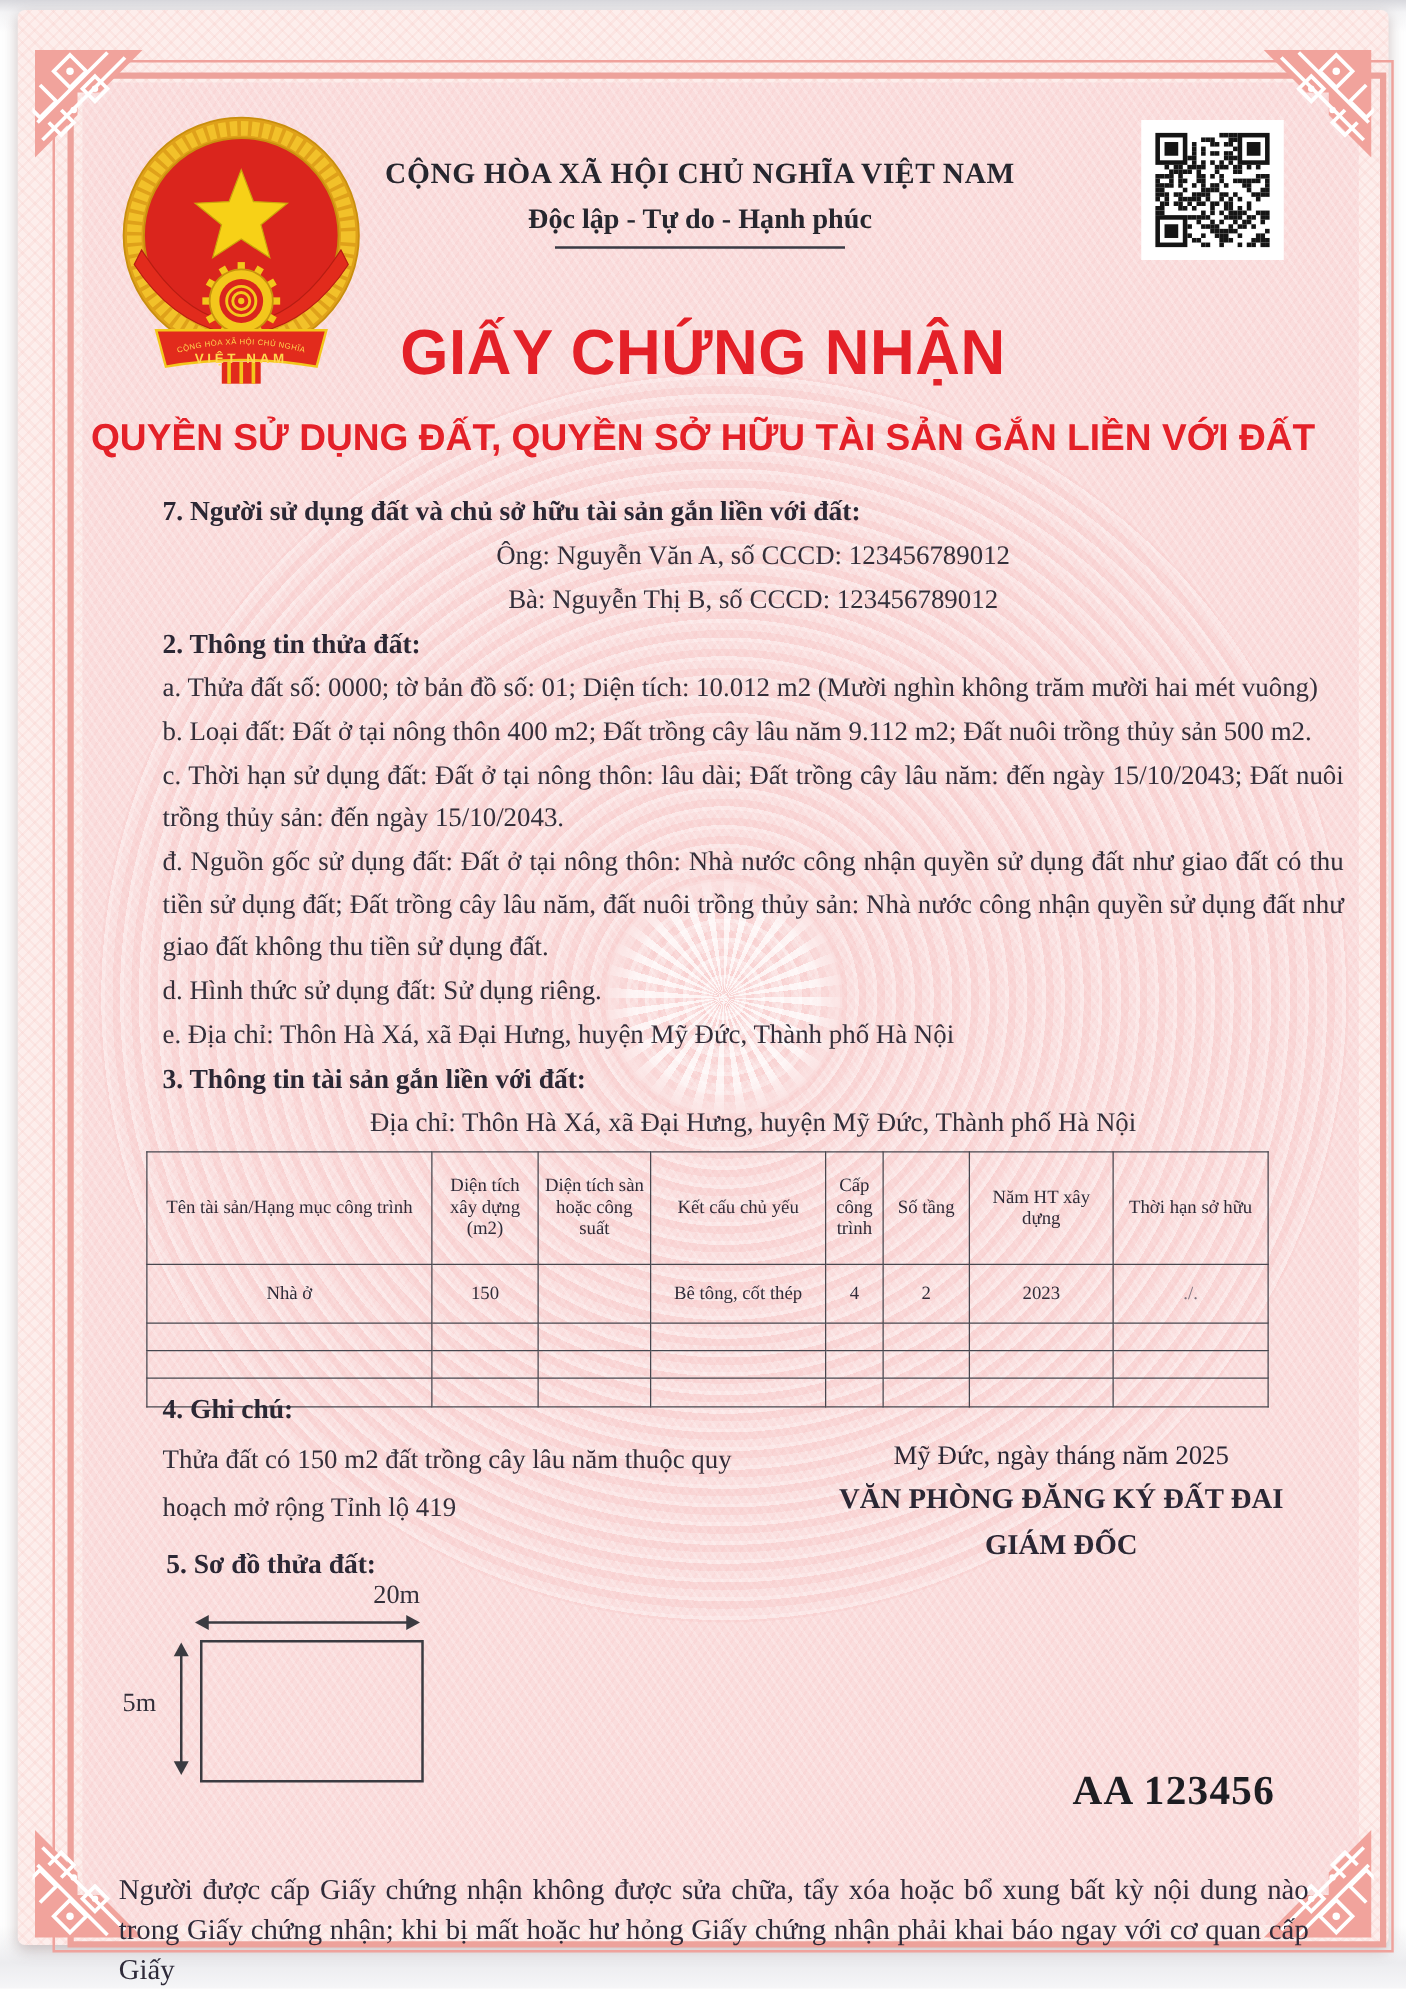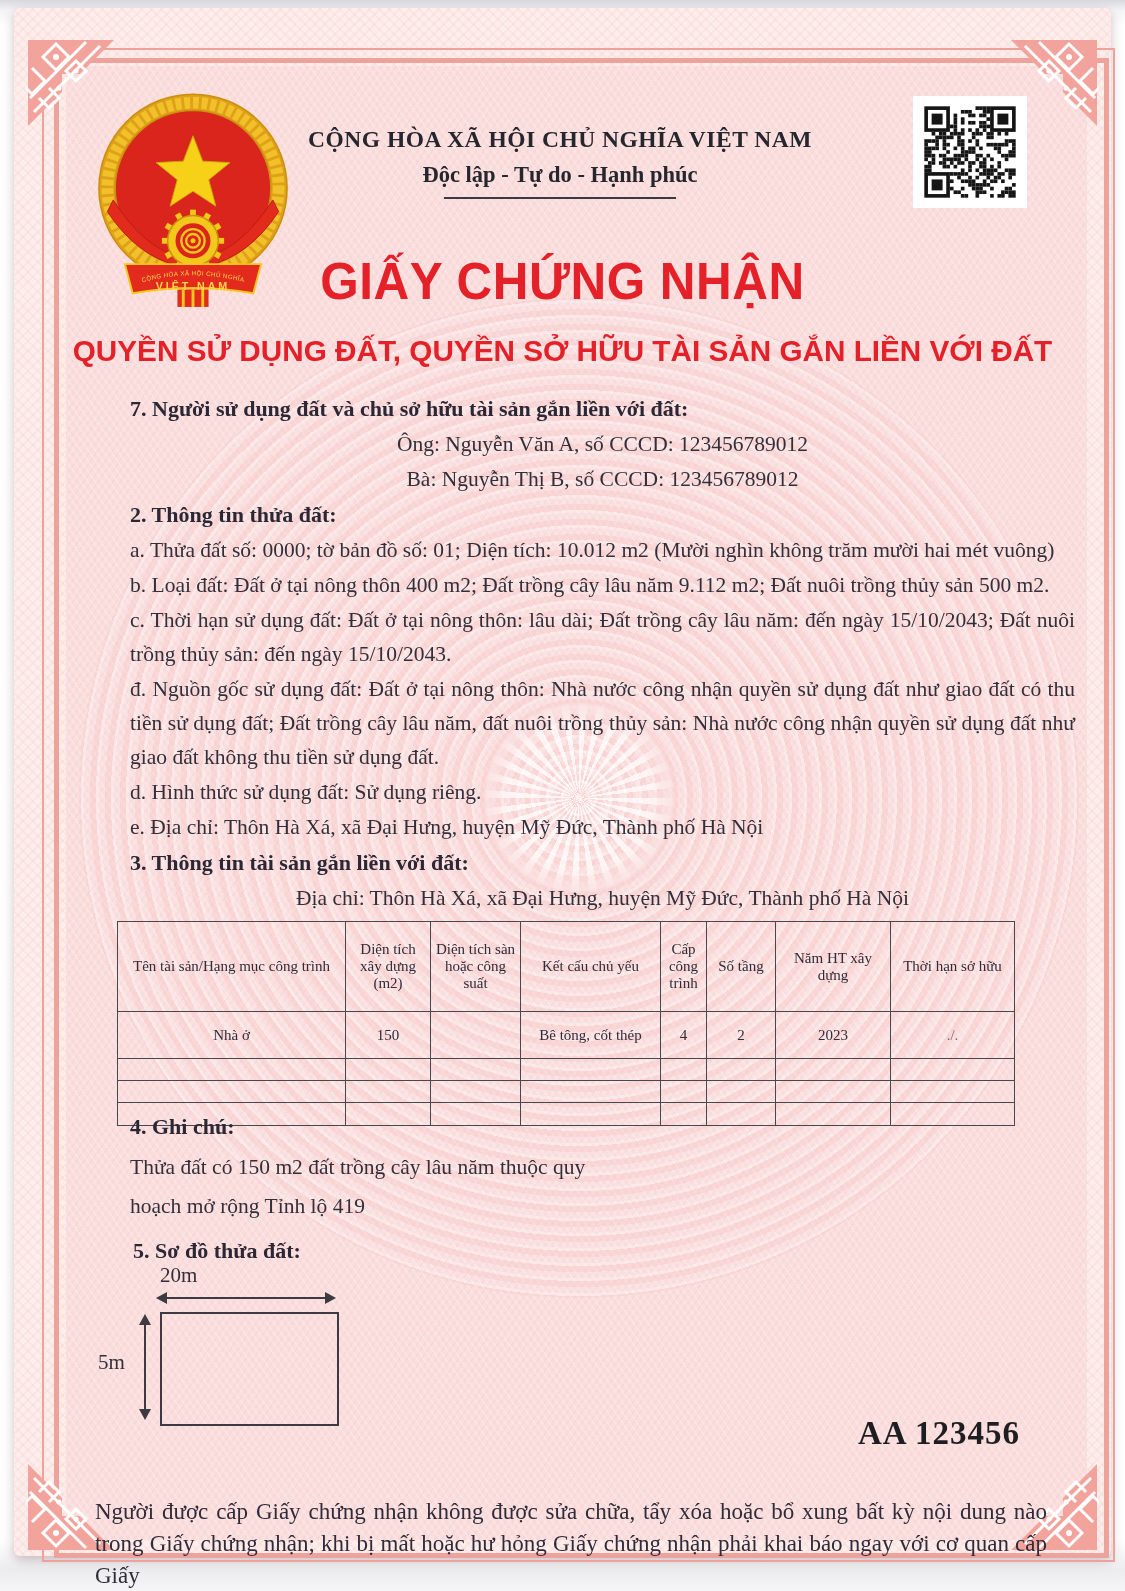--- a/index.html
+++ b/index.html
@@ -75,21 +75,21 @@
   .note{position:absolute;left:130px;top:1114px;width:470px;color:#332f3a;}
   .note h3{font-size:22px;margin:0 0 8px;color:#2b2734;}
   .note p{font-size:21.5px;line-height:39px;margin:0;}
 
   .sig{position:absolute;left:634px;top:1152px;width:430px;text-align:center;color:#2b2734;}
   .sig .date{font-size:21.5px;}
   .sig .office{font-size:23px;font-weight:bold;margin-top:9px;}
   .sig .role{font-size:23px;font-weight:bold;margin-top:11px;}
 
   .s5h{position:absolute;left:133px;top:1238px;font-size:22px;font-weight:bold;color:#2b2734;}
-  .dim20{position:absolute;left:160px;top:1263px;width:176px;text-align:left;font-size:21px;color:#332f3a;}
+  .dim20{position:absolute;left:160px;top:1263px;width:176px;text-align:right;font-size:21px;color:#332f3a;}
   .dim5{position:absolute;left:98px;top:1350px;font-size:21px;color:#332f3a;}
   .plot-rect{position:absolute;left:160px;top:1312px;width:175px;height:110px;border:2px solid #3b3b41;}
   .harrow{position:absolute;left:156px;top:1291px;width:180px;height:14px;}
   .harrow .ln{position:absolute;left:9px;right:9px;top:6px;height:2px;background:#3b3b41;}
   .harrow:before,.harrow:after{content:"";position:absolute;top:1px;border-top:6px solid transparent;border-bottom:6px solid transparent;}
   .harrow:before{left:0;border-right:11px solid #3b3b41;}
   .harrow:after{right:0;border-left:11px solid #3b3b41;}
   .varrow{position:absolute;left:138px;top:1314px;width:14px;height:106px;}
   .varrow .ln{position:absolute;top:9px;bottom:9px;left:6px;width:2px;background:#3b3b41;}
   .varrow:before,.varrow:after{content:"";position:absolute;left:1px;border-left:6px solid transparent;border-right:6px solid transparent;}
@@ -555,20 +555,25 @@
           <td></td>
         </tr>
       </tbody>
   </table>
 
   <div class="note">
     <h3>4. Ghi chú:</h3>
     <p>Thửa đất có 150 m2 đất trồng cây lâu năm thuộc quy hoạch mở rộng Tỉnh lộ 419</p>
   </div>
 
+  <div class="sig">
+    <div class="date">Mỹ Đức, ngày       tháng      năm  2025</div>
+    <div class="office">VĂN PHÒNG ĐĂNG KÝ ĐẤT ĐAI</div>
+    <div class="role">GIÁM ĐỐC</div>
+  </div>
 
   <div class="s5h">5. Sơ đồ thửa đất:</div>
   <div class="dim20">20m</div>
   <div class="harrow">
       <div class="ln"></div>
     </div>
   <div class="plot-rect"></div>
   <div class="varrow">
       <div class="ln"></div>
     </div>

